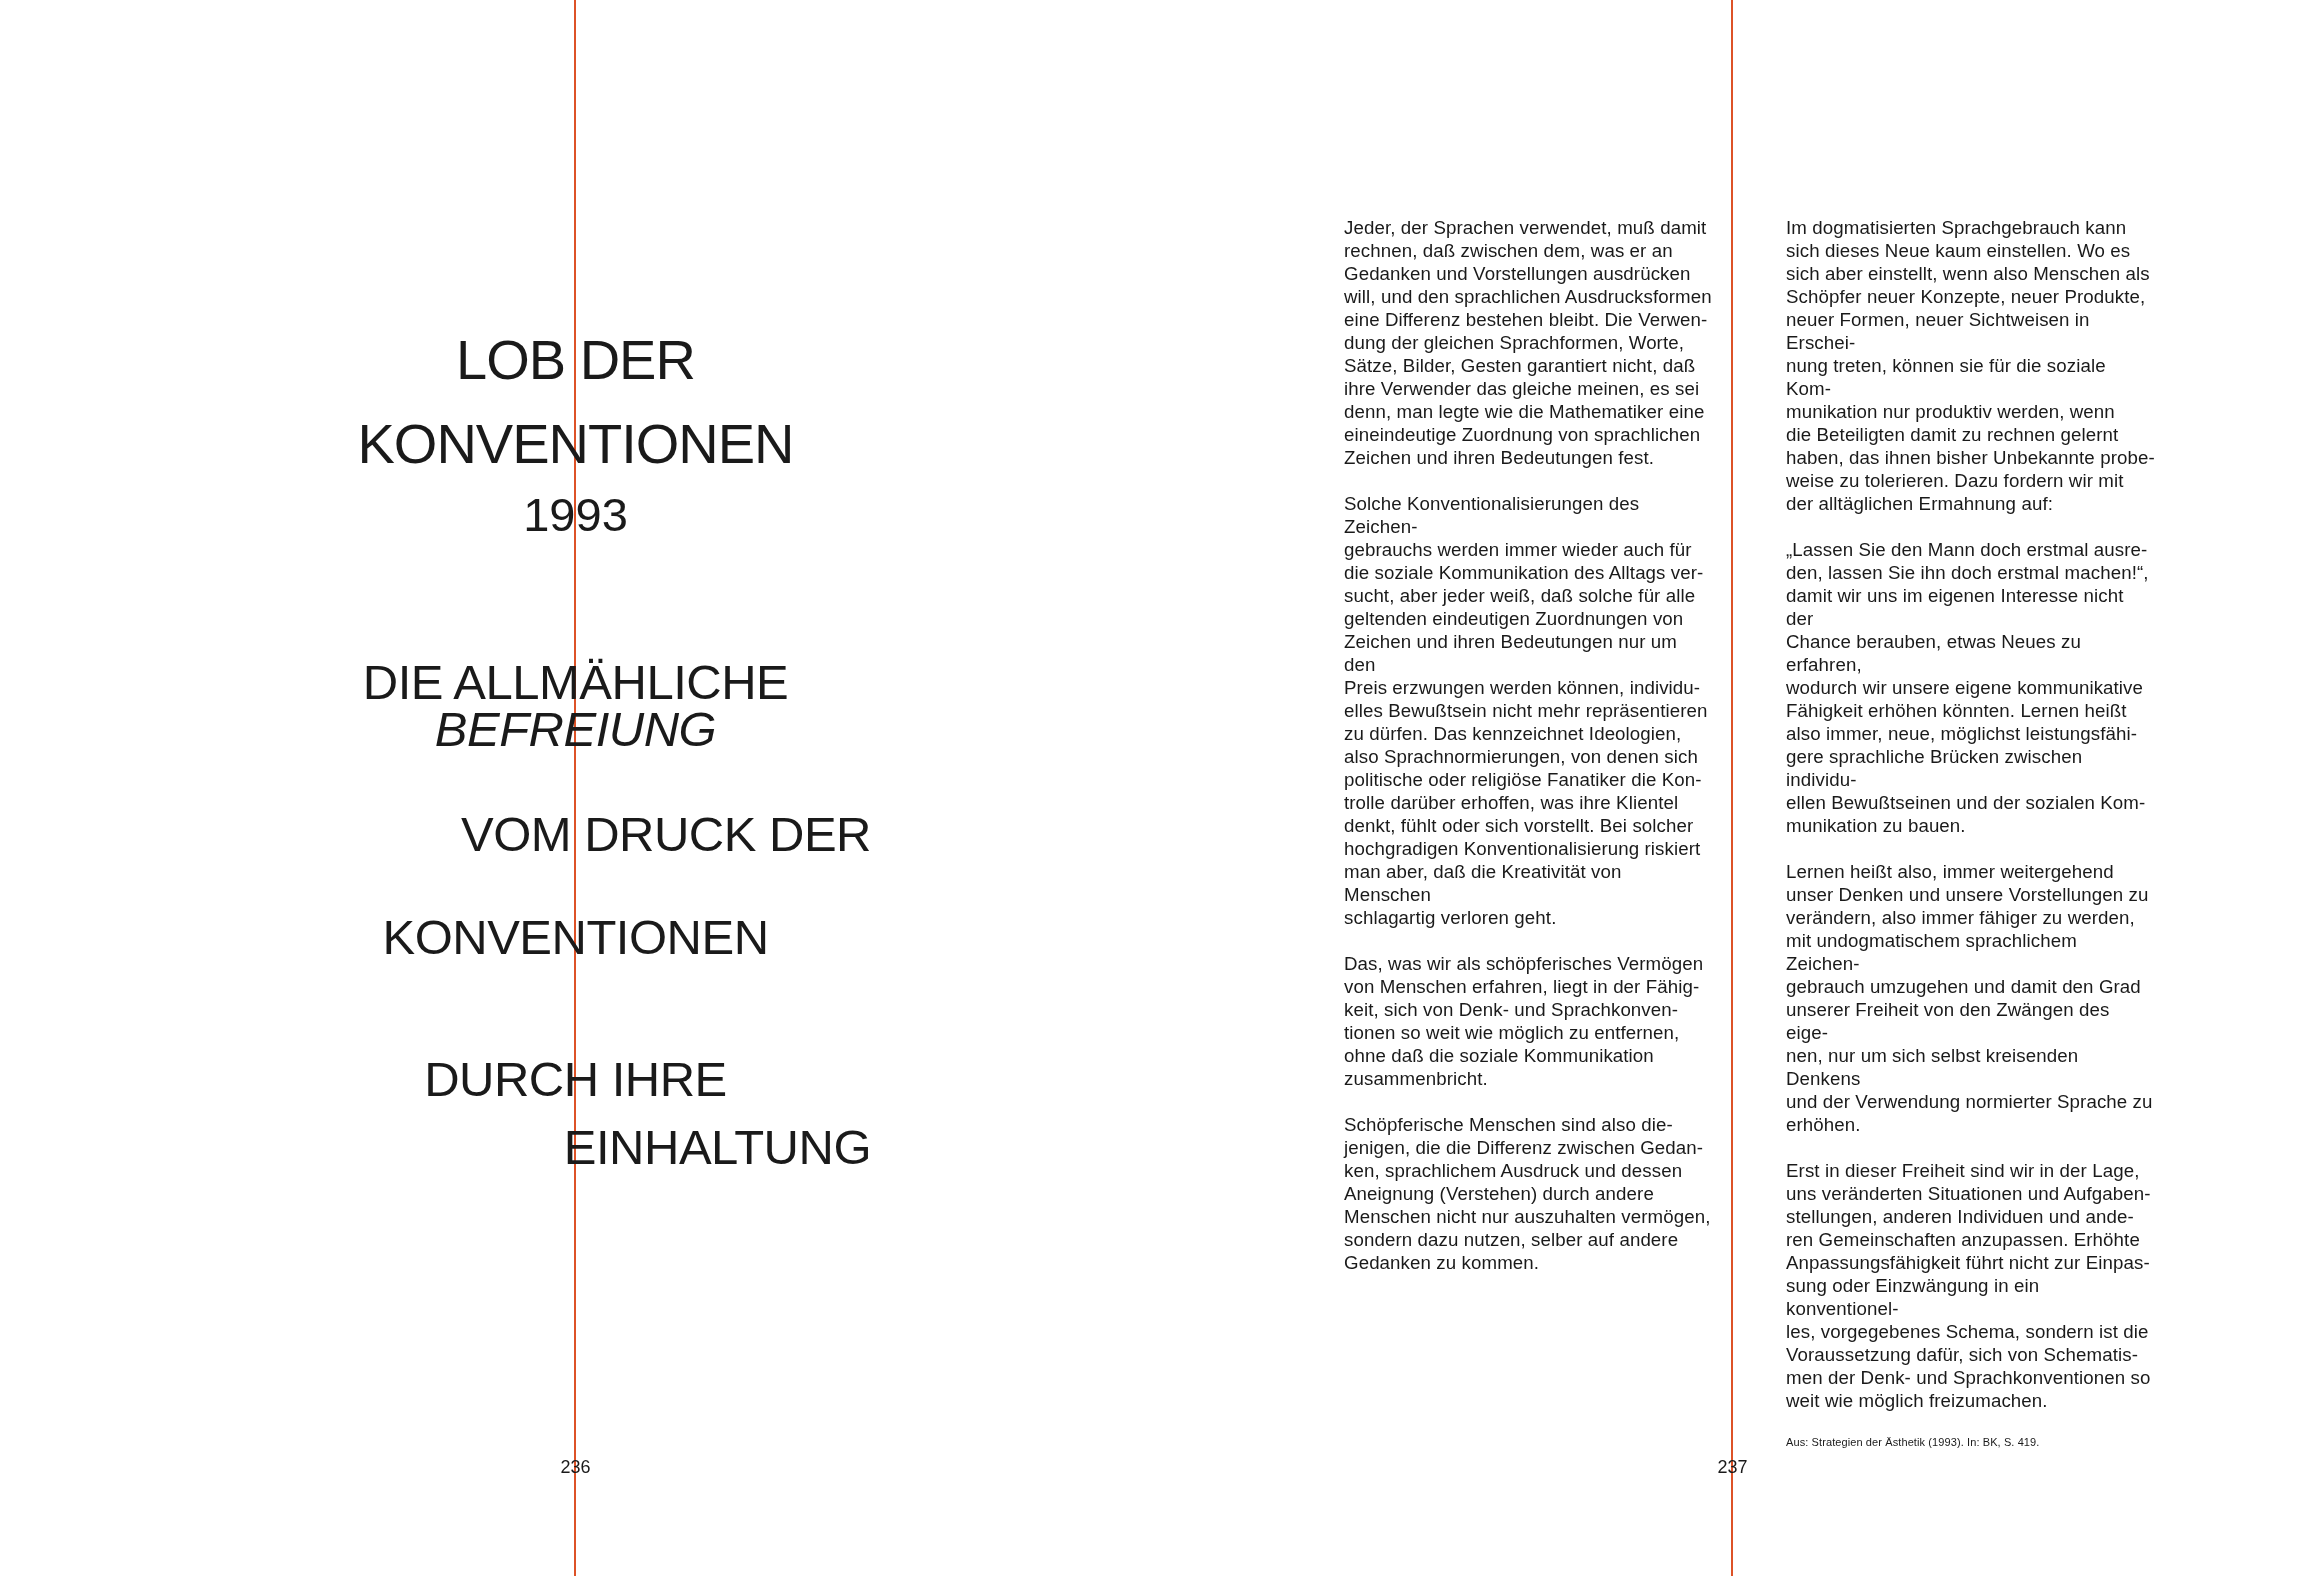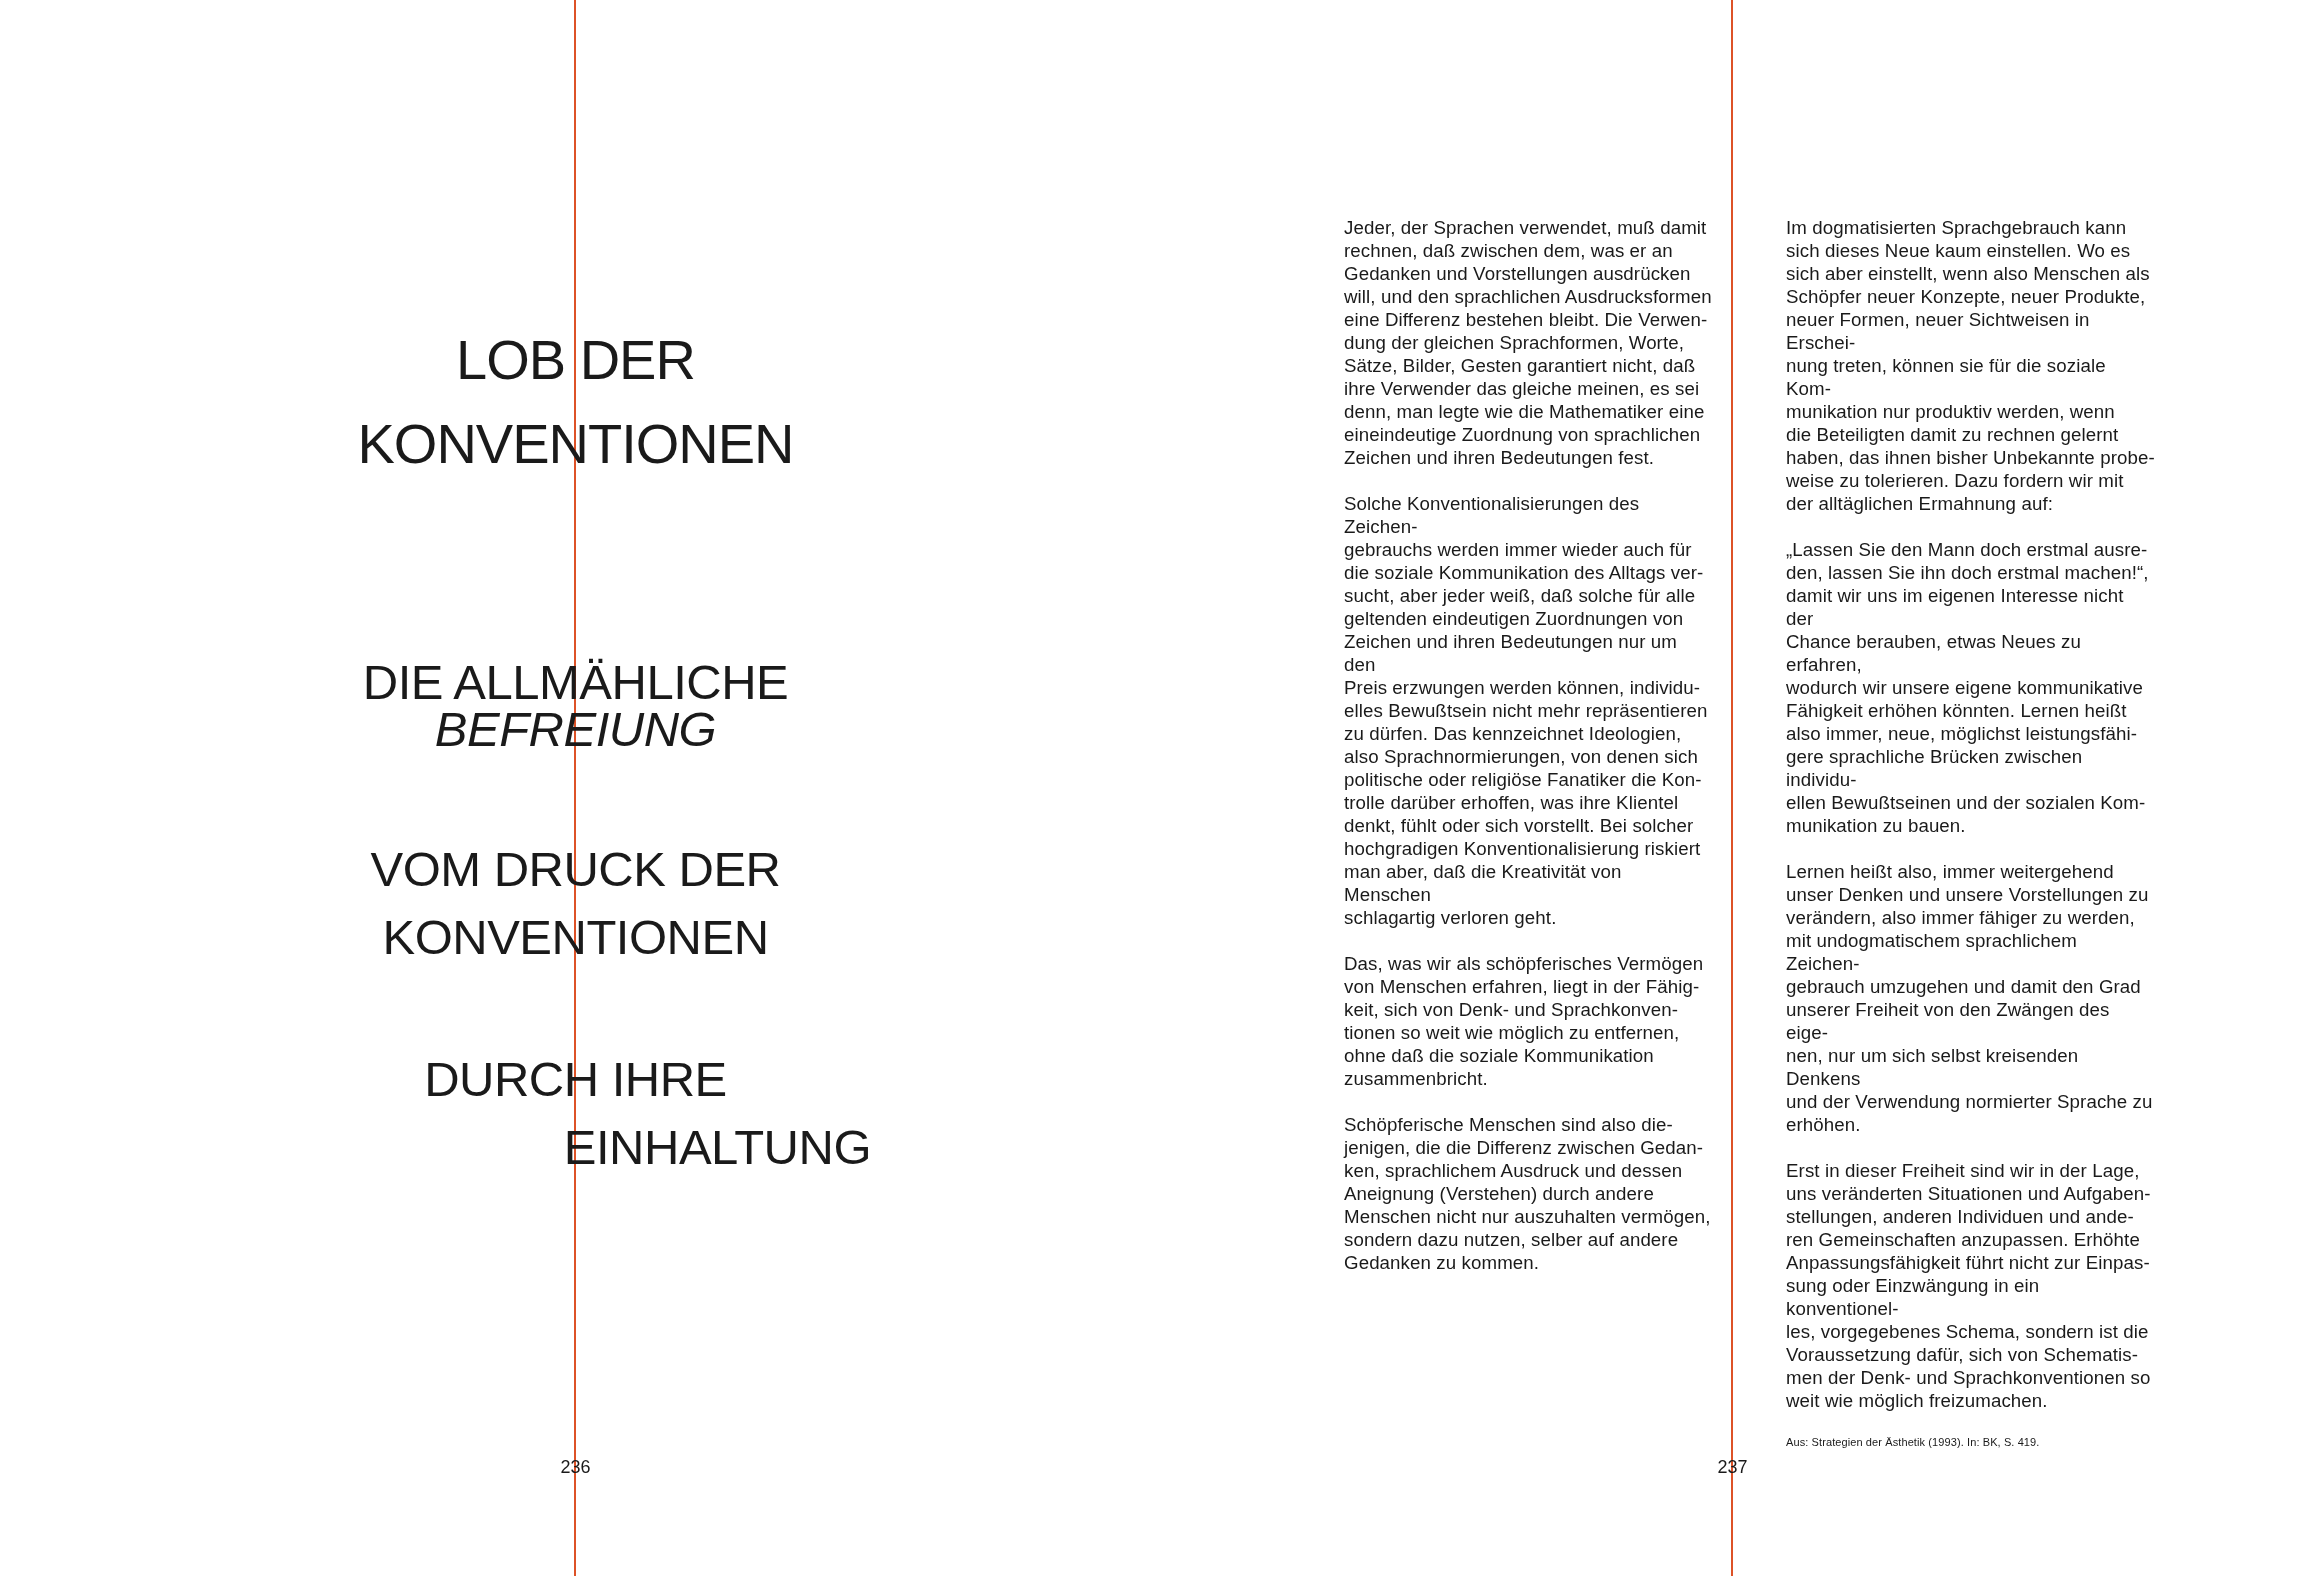--- a/index.html
+++ b/index.html
@@ -51,25 +51,26 @@
 </head>
 <body>
 
 <div class="page">
 
   <div class="fold-line" style="left:574px;background:#dd5227;"></div>
   <div class="fold-line" style="left:1731px;background:#dd5227;"></div>
 
   <div class="abs title-line" style="top:332px;">LOB DER</div>
   <div class="abs title-line" style="top:416px;">KONVENTIONEN</div>
+  <div class="abs title-year" style="top:491px;">1993</div>
 
   <div class="abs subtitle-line" style="top:658px;">DIE ALLMÄHLICHE</div>
   <div class="abs subtitle-line" style="top:705px;font-style:italic;">BEFREIUNG</div>
 
-  <div class="abs subtitle-line" style="top:845px;">VOM DRUCK DER</div>
+  <div class="abs subtitle-line" style="top:810px;text-align:right;">VOM DRUCK DER</div>
   <div class="abs subtitle-line" style="top:913px;">KONVENTIONEN</div>
 
   <div class="abs subtitle-line" style="top:1055px;">DURCH IHRE</div>
   <div class="abs subtitle-line" style="top:1123px;text-align:right;">EINHALTUNG</div>
 
   <div class="abs body-col" style="left:1344px;top:216px;">
     <div class="para">Jeder, der Sprachen verwendet, muß damit
 rechnen, daß zwischen dem, was er an
 Gedanken und Vorstellungen ausdrücken
 will, und den sprachlichen Ausdrucksformen

